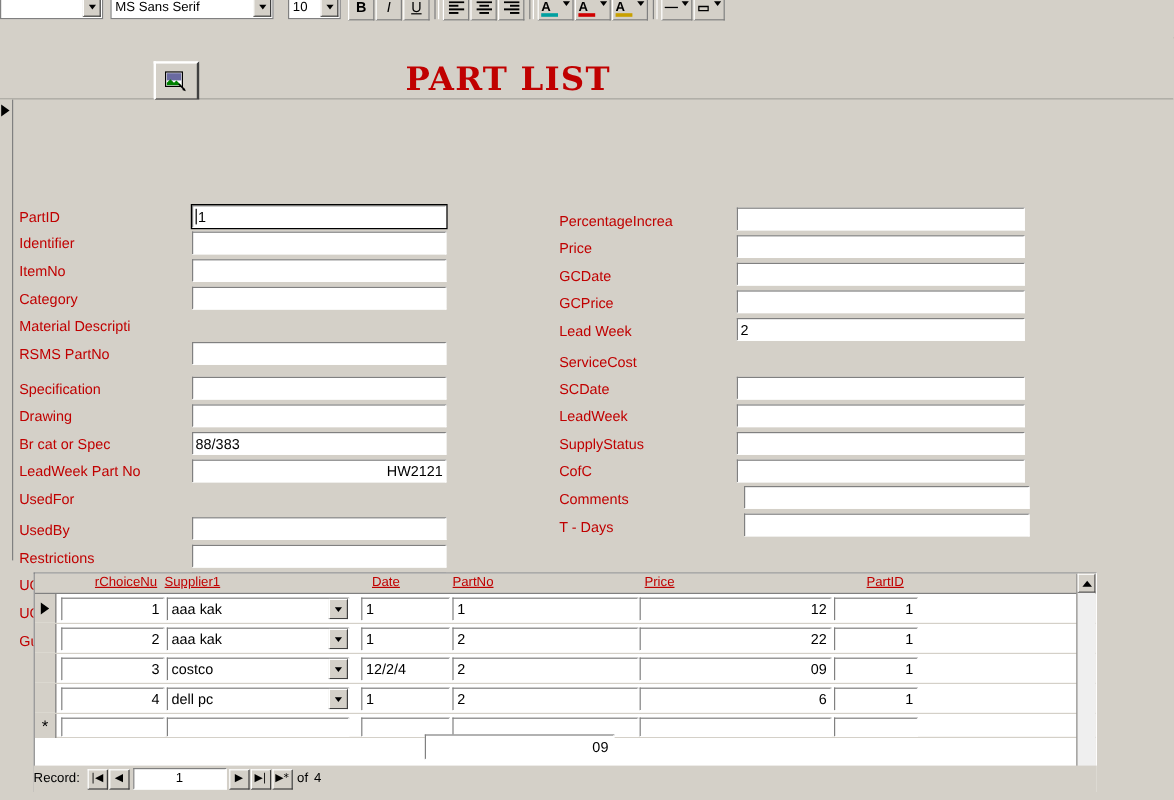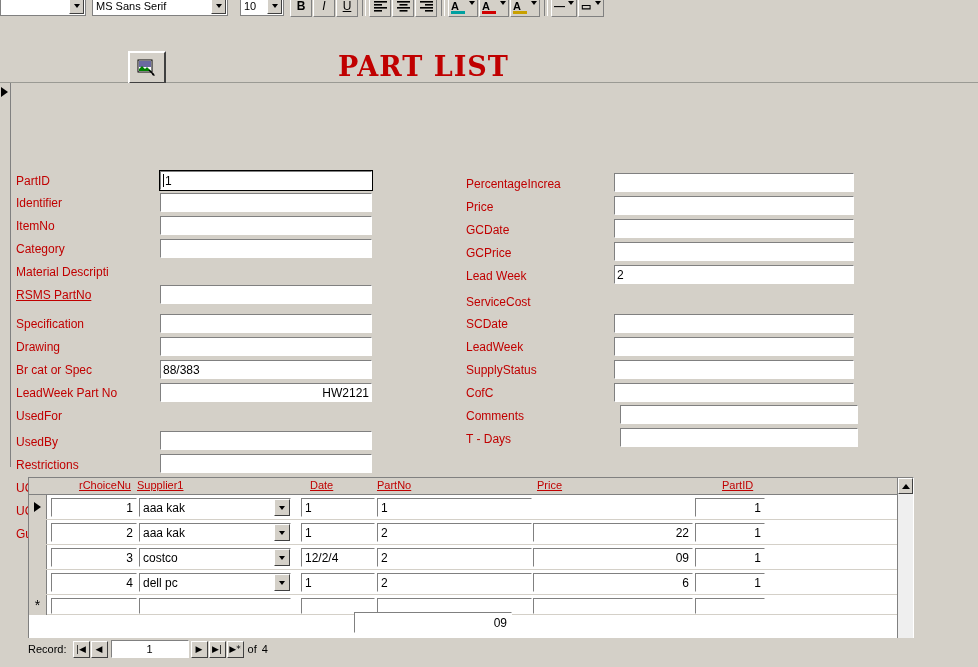--- a/index.html
+++ b/index.html
@@ -538,21 +538,21 @@
         <span></span>
       </div>
 
     <div class="lbl" style="left:16px; top:159px;">Category</div>
     <div class="fld" style="left:160px; top:156px; width:212px;">
         <span></span>
       </div>
 
     <div class="lbl" style="left:16px; top:182px;">Material Descripti</div>
 
-    <div class="lbl" style="left:16px; top:205px;text-decoration:underline;">RSMS PartNo</div>
+    <div class="lbl" style="left:16px; top:205px;">RSMS PartNo</div>
     <div class="fld" style="left:160px; top:202px; width:212px;">
         <span></span>
       </div>
 
     <div class="lbl" style="left:16px; top:234px;">Specification</div>
     <div class="fld" style="left:160px; top:231px; width:212px;">
         <span></span>
       </div>
 
     <div class="lbl" style="left:16px; top:257px;">Drawing</div>
@@ -674,20 +674,21 @@
           </div>
         <div class="cell num" style="left:22px; width:86px;">1</div>
         <div class="cell combo" style="left:110px; width:152px; position:absolute;">
           <span>aaa kak</span>
           <span class="arrow-box">
               <span class="tri-down"></span>
             </span>
         </div>
         <div class="cell" style="left:272px; width:74px;">1</div>
         <div class="cell" style="left:348px; width:155px;">1</div>
+        <div class="cell num" style="left:504px; width:160px;">12</div>
         <div class="cell num" style="left:666px; width:70px;">1</div>
       </div>
 
       <div class="ds-row" style="top:42px;">
         <div class="ds-sel"></div>
         <div class="cell num" style="left:22px; width:86px;">2</div>
         <div class="cell combo" style="left:110px; width:152px; position:absolute;">
           <span>aaa kak</span>
           <span class="arrow-box">
               <span class="tri-down"></span>

